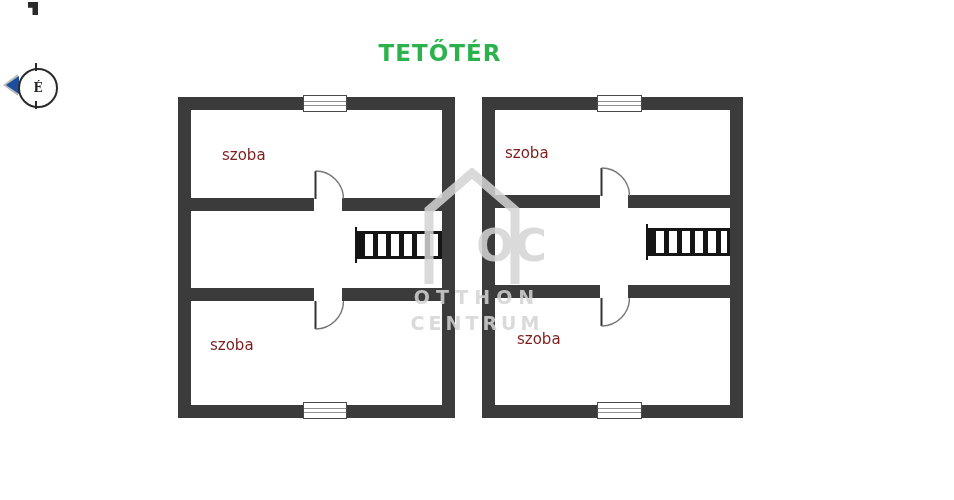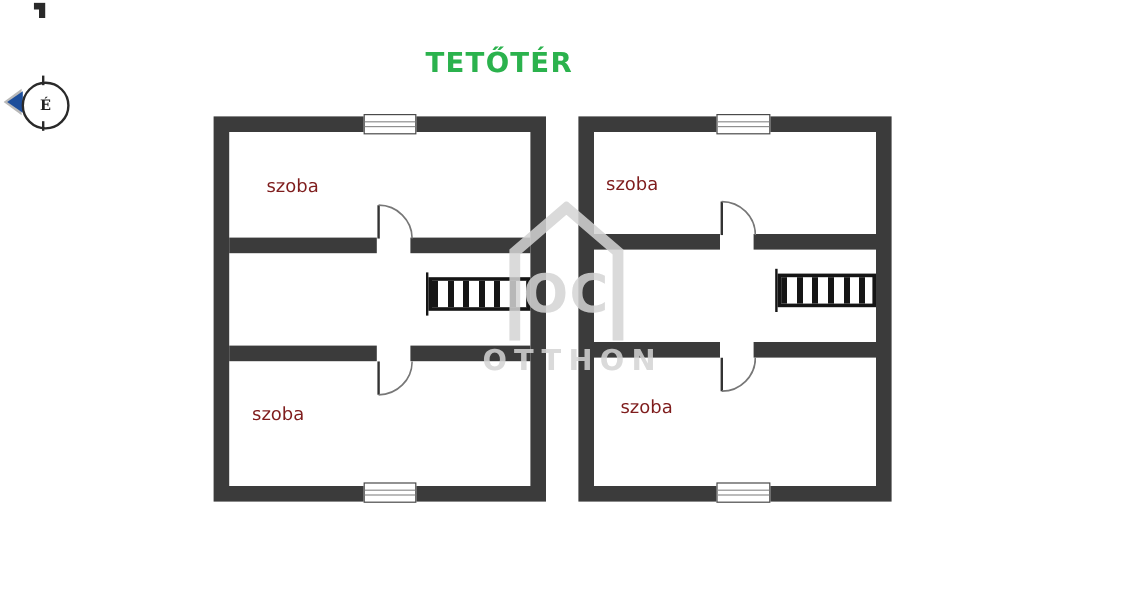--- a/index.html
+++ b/index.html
@@ -1,20 +1,20 @@
 <!DOCTYPE html>
 <html><head>
 <meta charset="utf-8">
 <style>
   html,body{margin:0;padding:0;background:#fff;}
   #stage{position:relative;width:954px;height:500px;background:#fff;overflow:hidden;
          font-family:"DejaVu Sans","Liberation Sans",sans-serif;}
 
   
-  .title{position:absolute;left:316px;top:40px;width:200px;text-align:center;
+  .title{position:absolute;left:340px;top:40px;width:200px;text-align:center;
          font-size:23px;font-weight:bold;letter-spacing:1px;color:#2bb24d;}
 
   
   .compass-circle{position:absolute;left:18px;top:68px;width:36px;height:36px;
          border:2px solid #2a2a2a;border-radius:50%;background:#fff;z-index:4;
          display:flex;align-items:center;justify-content:center;
          font-family:"DejaVu Serif","Liberation Serif",serif;
          font-size:12px;font-weight:bold;color:#222;}
   .compass-tick{position:absolute;width:2px;height:8px;background:#2a2a2a;z-index:5;}
   .tick-top{left:35px;top:63px;}
@@ -43,23 +43,23 @@
 
   .door-svg{position:absolute;z-index:3;}
 
   .room-label{position:absolute;font-size:15px;font-weight:500;color:#7f1d1d;z-index:3;}
 
   
   .watermark{position:absolute;left:0;top:0;width:954px;height:500px;z-index:6;
          pointer-events:none;opacity:.85;}
   .wm-svg{position:absolute;left:424px;top:168px;}
   .wm-monogram{position:absolute;left:424px;top:220px;width:96px;text-align:center;
-         font-size:44px;font-weight:bold;color:#d4d4d4;letter-spacing:1px;}
+         font-size:44px;font-weight:bold;color:#d4d4d4;letter-spacing:1px;padding-left:40px;}
   .wm-line1{position:absolute;left:402px;top:286px;width:150px;text-align:center;
-         font-size:24px;font-weight:bold;letter-spacing:6px;color:#d4d4d4;}
+         font-size:19px;font-weight:bold;letter-spacing:6px;color:#d4d4d4;}
   .wm-line2{position:absolute;left:402px;top:312px;width:150px;text-align:center;
          font-size:19px;font-weight:bold;letter-spacing:4px;color:#d4d4d4;}
 </style>
 </head>
 <body>
 
 <div id="stage">
 
   <div class="title">TETŐTÉR</div>
 
@@ -121,15 +121,16 @@
 
   <div class="room-label" style="left:505px;top:144px;">szoba</div>
   <div class="room-label" style="left:517px;top:330px;">szoba</div>
 
   <div class="watermark">
     <svg class="wm-svg" width="96" height="116" viewBox="0 0 96 116">
       <path d="M5,116 L5,42 L48,5 L91,42 L91,116" fill="none" stroke="#d4d4d4" stroke-width="9" stroke-linejoin="miter"></path>
     </svg>
     <div class="wm-monogram">OC</div>
     <div class="wm-line1">OTTHON</div>
+    <div class="wm-line2">CENTRUM</div>
   </div>
 
 </div>
 
 </body></html>

